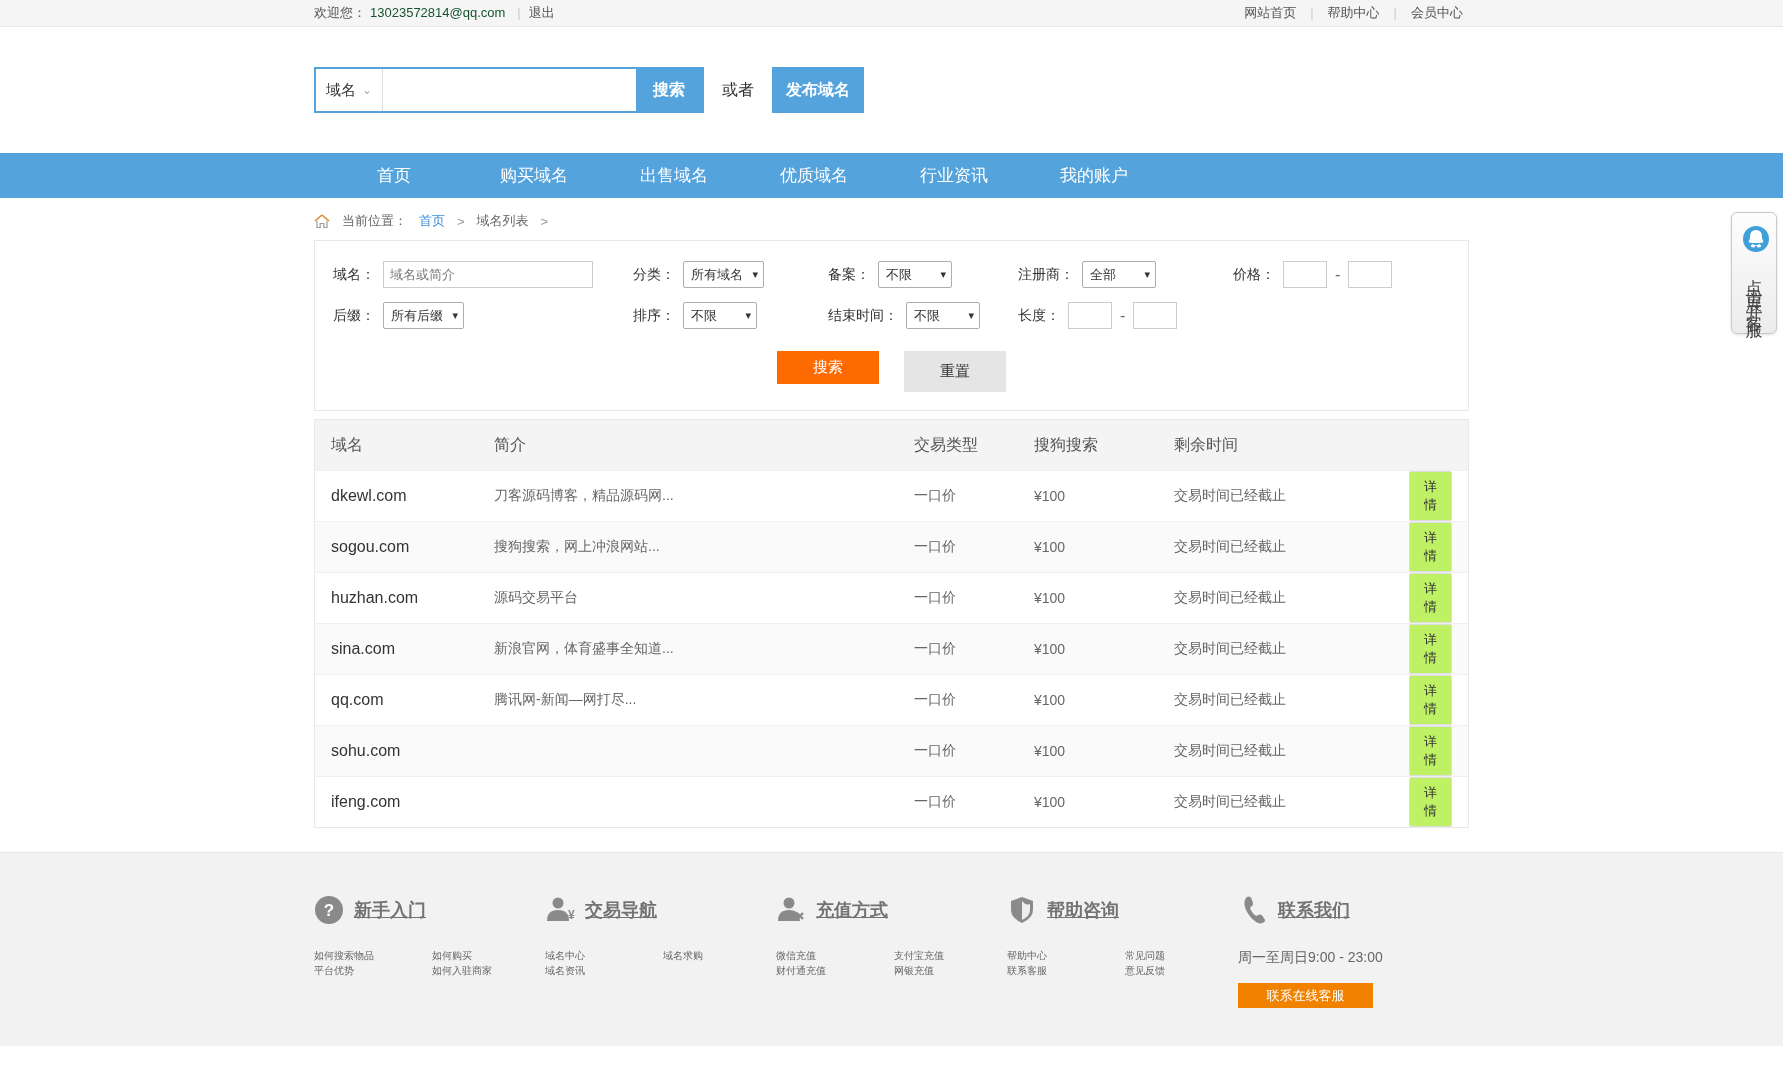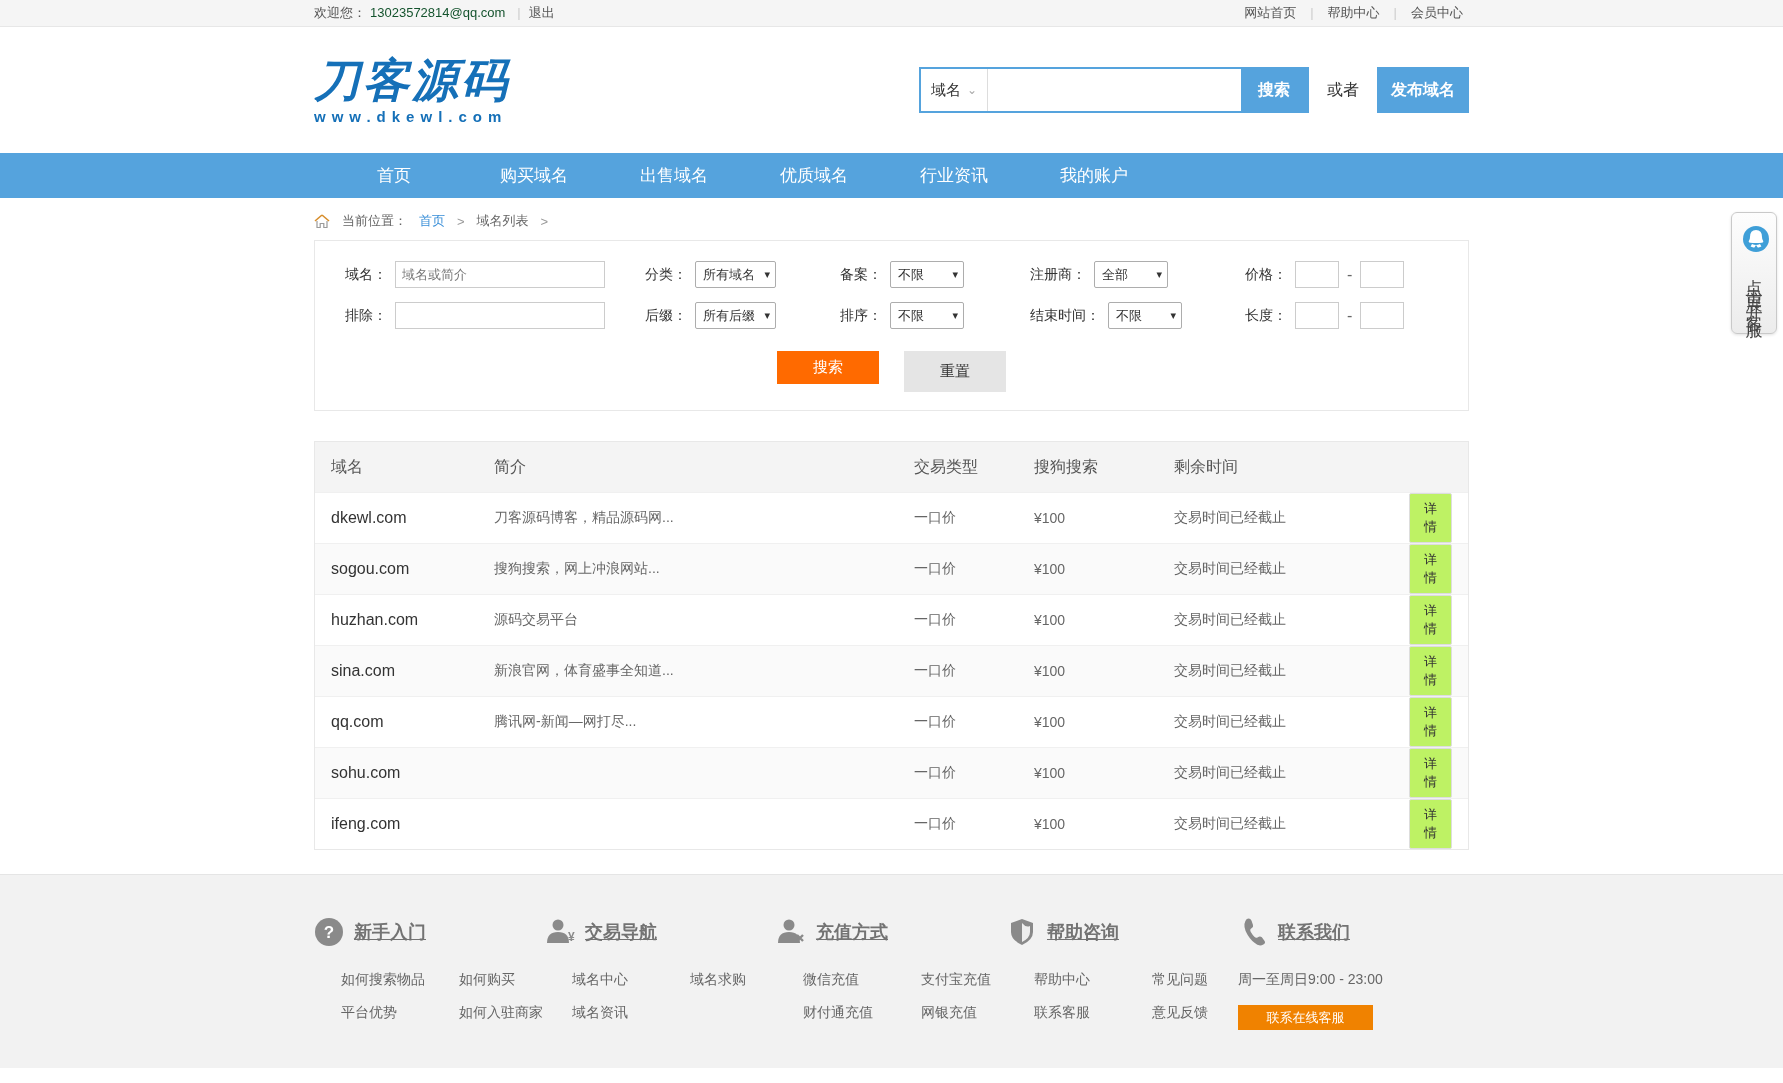--- a/index.html
+++ b/index.html
@@ -35,21 +35,21 @@
   .nav-inner { display:flex; align-items:center; height:100%; padding-left:10px; }
   .nav-item { width:140px; text-align:center; color:#fff; font-size:17px; line-height:45px; cursor:pointer; }
 
   
   .breadcrumb { padding:14px 0 10px; font-size:13px; color:#666; display:flex; align-items:center; gap:12px; }
   .breadcrumb .home-link { color:#3a8fd8; }
   .crumb-sep { color:#999; }
 
   
   .panel { border:1px solid #e8e8e8; background:#fff; }
-  .filter-panel { padding:20px 30px 18px; margin-bottom:30px; }
+  .filter-panel { padding:20px 18px 18px; margin-bottom:8px; }
   .filter-row { display:grid; grid-template-columns:300px 195px 190px 215px 1fr; align-items:center; margin-bottom:14px; }
   .fgroup { display:flex; align-items:center; }
   .flabel { font-size:14px; color:#333; margin-right:8px; white-space:nowrap; }
   .ftext { width:210px; height:27px; border:1px solid #ccc; font-size:13px; padding:0 6px; color:#333; }
   .fselect { position:relative; height:27px; border:1px solid #adadad; border-radius:2px; background:#fff; font-size:13px; display:flex; align-items:center; padding:0 20px 0 7px; min-width:74px; cursor:pointer; }
   .fselect::after { content:"▾"; position:absolute; right:5px; color:#333; font-size:11px; }
   .fsmall { width:44px; height:27px; border:1px solid #ccc; font-size:13px; padding:0 4px; }
   .dash { margin:0 8px; color:#666; }
   .filter-actions { display:flex; justify-content:center; gap:25px; margin-top:22px; }
   .btn-search { width:102px; height:33px; background:#ff6a00; color:#fff; border:none; font-size:15px; cursor:pointer; }
@@ -64,21 +64,21 @@
   .cell-domain { font-size:16px; color:#333; }
   .cell-action { text-align:right; padding-right:20px; }
   .btn-detail { background:#bef264; border:1px solid #ddd; border-radius:2px; padding:6px 14px; font-size:13px; color:#333; cursor:pointer; }
 
   
   .footer { background:#f2f2f2; border-top:1px solid #e5e5e5; padding:42px 0 38px; }
   .footer-inner { display:grid; grid-template-columns:repeat(5,231px); }
   .fcol-head { display:flex; align-items:center; gap:10px; margin-bottom:24px; }
   .fcol-title { font-size:18px; font-weight:bold; color:#737373;text-decoration:underline; }
   .ficon { width:30px; height:30px; flex:0 0 30px; }
-  .flinks { display:grid; grid-template-columns:118px auto; row-gap:15px; font-size:14px; color:#666;margin-left:27px; }
+  .flinks { display:grid; grid-template-columns:118px auto; row-gap:1px; font-size:10px; color:#666; }
   .flinks a { color:#666; }
   .hours { font-size:14px; color:#666; margin-bottom:16px; }
   .btn-service { background:#f08200; color:#fff; border:none; width:135px; height:25px; font-size:13px; cursor:pointer; }
   .copyright { text-align:center; color:#9a9a9a; font-size:13px; padding:42px 0 60px; background:#fff; }
 
   
   .service-tab { position:fixed; right:6px; top:212px; width:46px; padding:8px 0 14px;
     background:linear-gradient(#fdfdfd,#ececec); border:1px solid #c9c9c9; border-radius:6px;
     display:flex; flex-direction:column; align-items:center; cursor:pointer; box-shadow:0 1px 3px rgba(0,0,0,.12); }
   .service-text { writing-mode:vertical-rl; text-orientation:upright; font-size:17px; color:#444; letter-spacing:9px; margin-top:8px; }
@@ -92,24 +92,20 @@
       <span>欢迎您：</span><a class="email" href="#">13023572814@qq.com</a><span class="sep">|</span><a href="#">退出</a>
     </div>
     <div class="topbar-right">
       <a href="#">网站首页</a><span class="sep">|</span><a href="#">帮助中心</a><span class="sep">|</span><a href="#">会员中心</a>
     </div>
   </div>
 </div>
 
 <div class="header">
   <div class="container header-inner">
-    <div class="logo">
-      <div class="logo-title">刀客源码</div>
-      <div class="logo-sub">www.dkewl.com</div>
-    </div>
     <div class="search-area">
       <div class="search-box">
         <div class="search-select">
           <span>域名</span>
           <span class="chev">⌄</span>
         </div>
         <input class="search-input" placeholder="" style="">
         <button class="search-btn">搜索</button>
       </div>
       <span class="or">或者</span>
@@ -168,24 +164,20 @@
     </div>
     <div class="fgroup">
       <span class="flabel">价格：</span>
       <input class="fsmall" style="">
       <span class="dash">-</span>
       <input class="fsmall" style="">
     </div>
   </div>
   <div class="filter-row">
     <div class="fgroup">
-      <span class="flabel">排除：</span>
-      <input class="ftext" style="">
-    </div>
-    <div class="fgroup">
       <span class="flabel">后缀：</span>
       <div class="fselect">
           <span>所有后缀</span>
         </div>
     </div>
     <div class="fgroup">
       <span class="flabel">排序：</span>
       <div class="fselect">
           <span>不限</span>
         </div>

